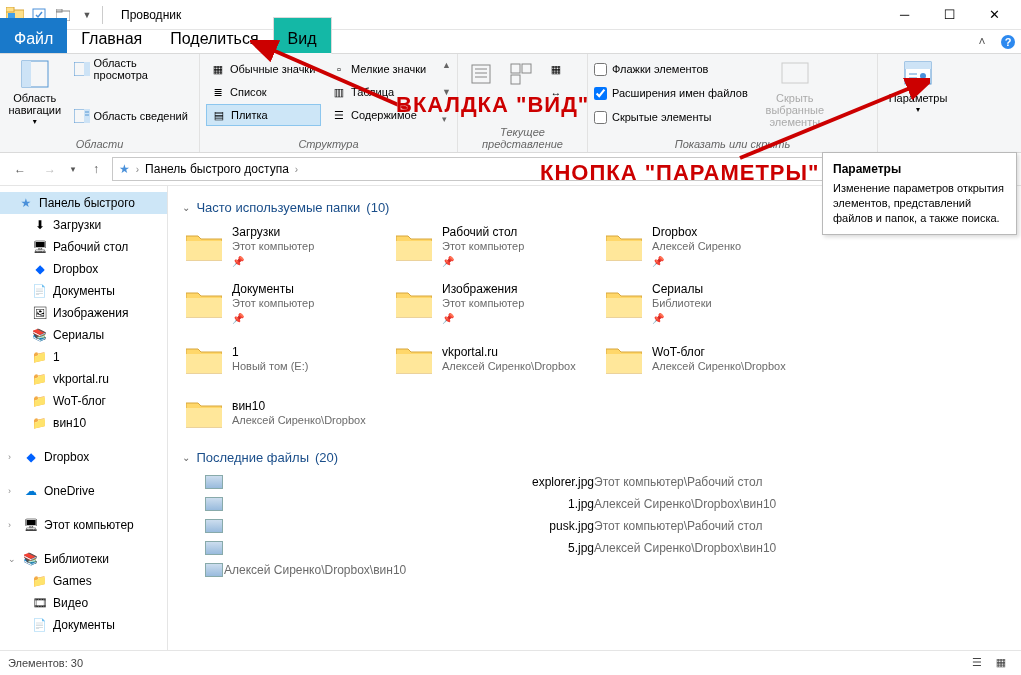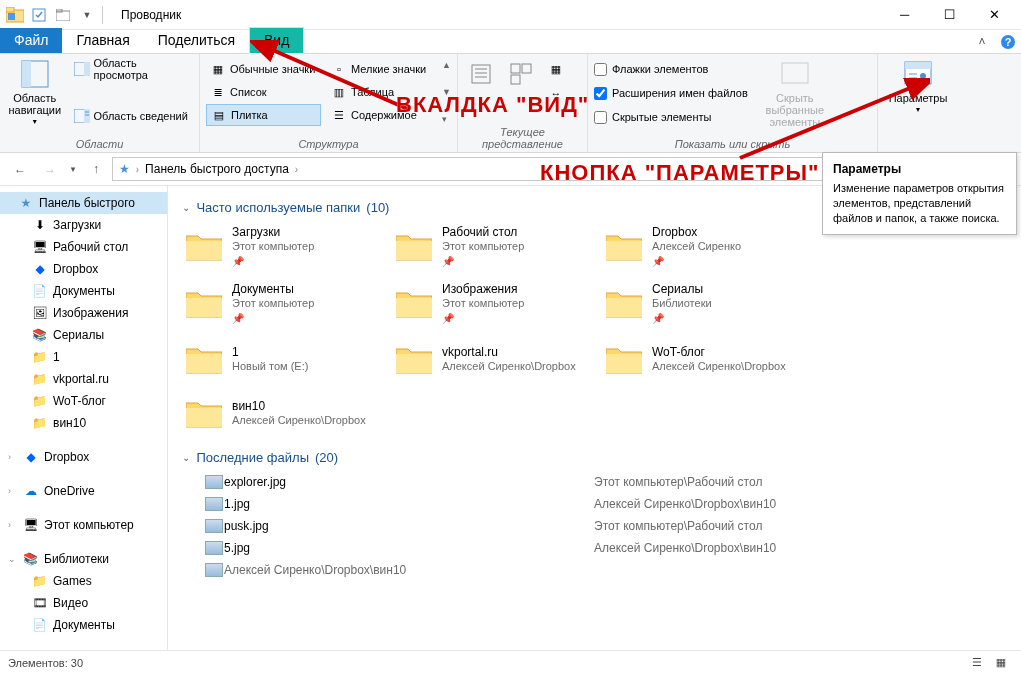--- a/index.html
+++ b/index.html
@@ -8,21 +8,21 @@
 
 .titlebar { height: 30px; background: #fff; border-bottom: 1px solid #e5e5e5; display: flex; align-items: center; padding: 0 4px; }
 .titlebar .qat { display: flex; align-items: center; gap: 2px; }
 .titlebar .qat-icon { width: 22px; height: 22px; display: flex; align-items: center; justify-content: center; }
 .titlebar .title { margin-left: 14px; flex: 1; font-size: 12px; }
 .titlebar .win-controls { display: flex; }
 .titlebar .win-btn { width: 45px; height: 28px; display: flex; align-items: center; justify-content: center; font-size: 13px; }
 
 
 .tabbar { height: 24px; background: #fff; border-bottom: 1px solid #dadada; display: flex; align-items: flex-end; }
-.tab { padding: 4px 14px 5px; font-size: 14px; cursor: default; position: relative; }
+.tab { padding: 12px 14px 5px; font-size: 16px; cursor: default; position: relative; }
 .tab.file { background: #1979ca; color: #fff; }
 .tab.active { background: #14b8a6; border: 1px solid #dadada; border-bottom: 1px solid #f5f6f7; margin-bottom: -1px; }
 .tabbar .flex-spacer { flex: 1; }
 .tabbar .help-icon, .tabbar .collapse-icon { width: 26px; height: 22px; display: flex; align-items: center; justify-content: center; }
 
 
 .ribbon { height: 99px; background: #f5f6f7; border-bottom: 1px solid #dadada; display: flex; }
 .ribbon-group { border-right: 1px solid #e2e2e2; display: flex; flex-direction: column; justify-content: space-between; padding: 4px 6px 2px; }
 .ribbon-group .group-body { display: flex; gap: 6px; }
 .ribbon-group .group-label { font-size: 11px; text-align: center; color: #666; padding-top: 2px; font-style: italic; }
@@ -56,21 +56,21 @@
 .grid { display: flex; flex-wrap: wrap; }
 .tile { width: 210px; display: flex; align-items: center; gap: 8px; padding: 4px 2px 10px; }
 .tile .ficon { width: 40px; height: 40px; display: flex; align-items: center; justify-content: center; }
 .tile .ftxt  { font-size: 12px; line-height: 1.25; }
 .tile .ftxt .sub { color: #6b6b6b; font-size: 11px; }
 .pin { color: #8a8a8a; font-size: 10px; margin-top: 2px; }
 
 .filelist { }
 .filerow { display: flex; align-items: center; padding: 2px 2px 2px 22px; font-size: 12px; height: 22px; }
 .filerow .fico { width: 20px; height: 18px; display: flex; align-items: center; justify-content: center; }
-.filerow .fname { width: 370px; }
+.filerow .fname { width: 370px; text-align: right; }
 .filerow .fpath { color: #6b6b6b; }
 
 
 .statusbar { height: 24px; border-top: 1px solid #e5e5e5; display: flex; align-items: center; padding: 0 8px; font-size: 11px; color: #444; }
 .statusbar .spacer { flex: 1; }
 .statusbar .view-btn { width: 24px; height: 20px; display: flex; align-items: center; justify-content: center; border: 1px solid transparent; }
 
 
 .tooltip { position: absolute; right: 4px; top: 152px; width: 195px; background: #fff; border: 1px solid #b9b9b9; padding: 8px 10px; font-size: 11px; line-height: 1.35; box-shadow: 2px 2px 4px rgba(0,0,0,.15); }
 .tooltip .tt-title { font-weight: 700; margin-bottom: 4px; font-size: 12px; }

